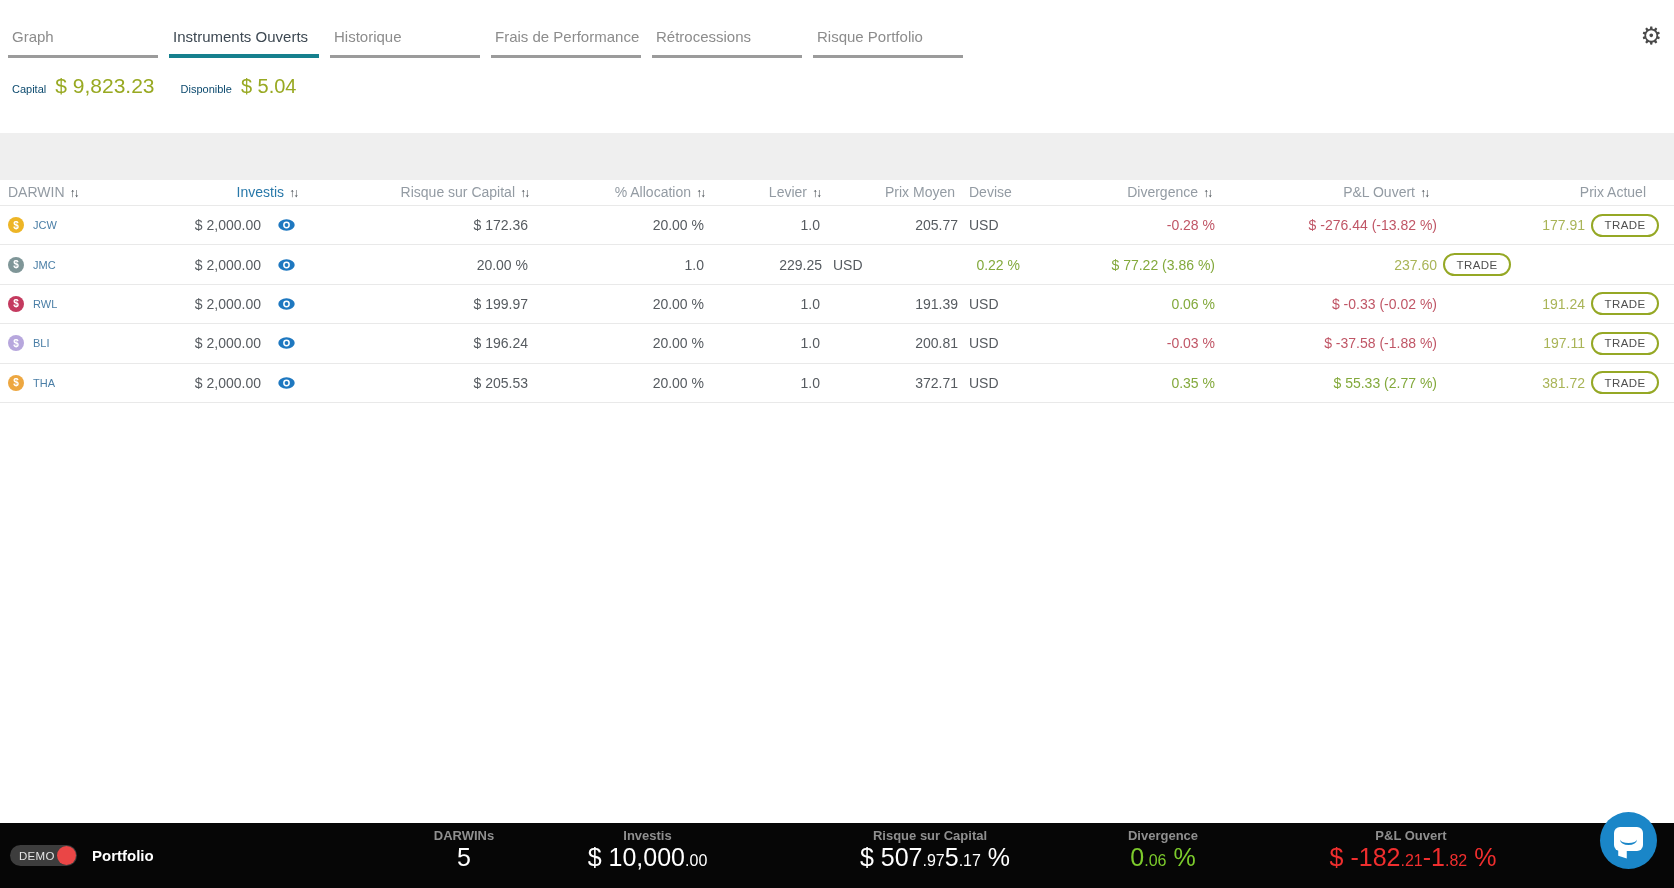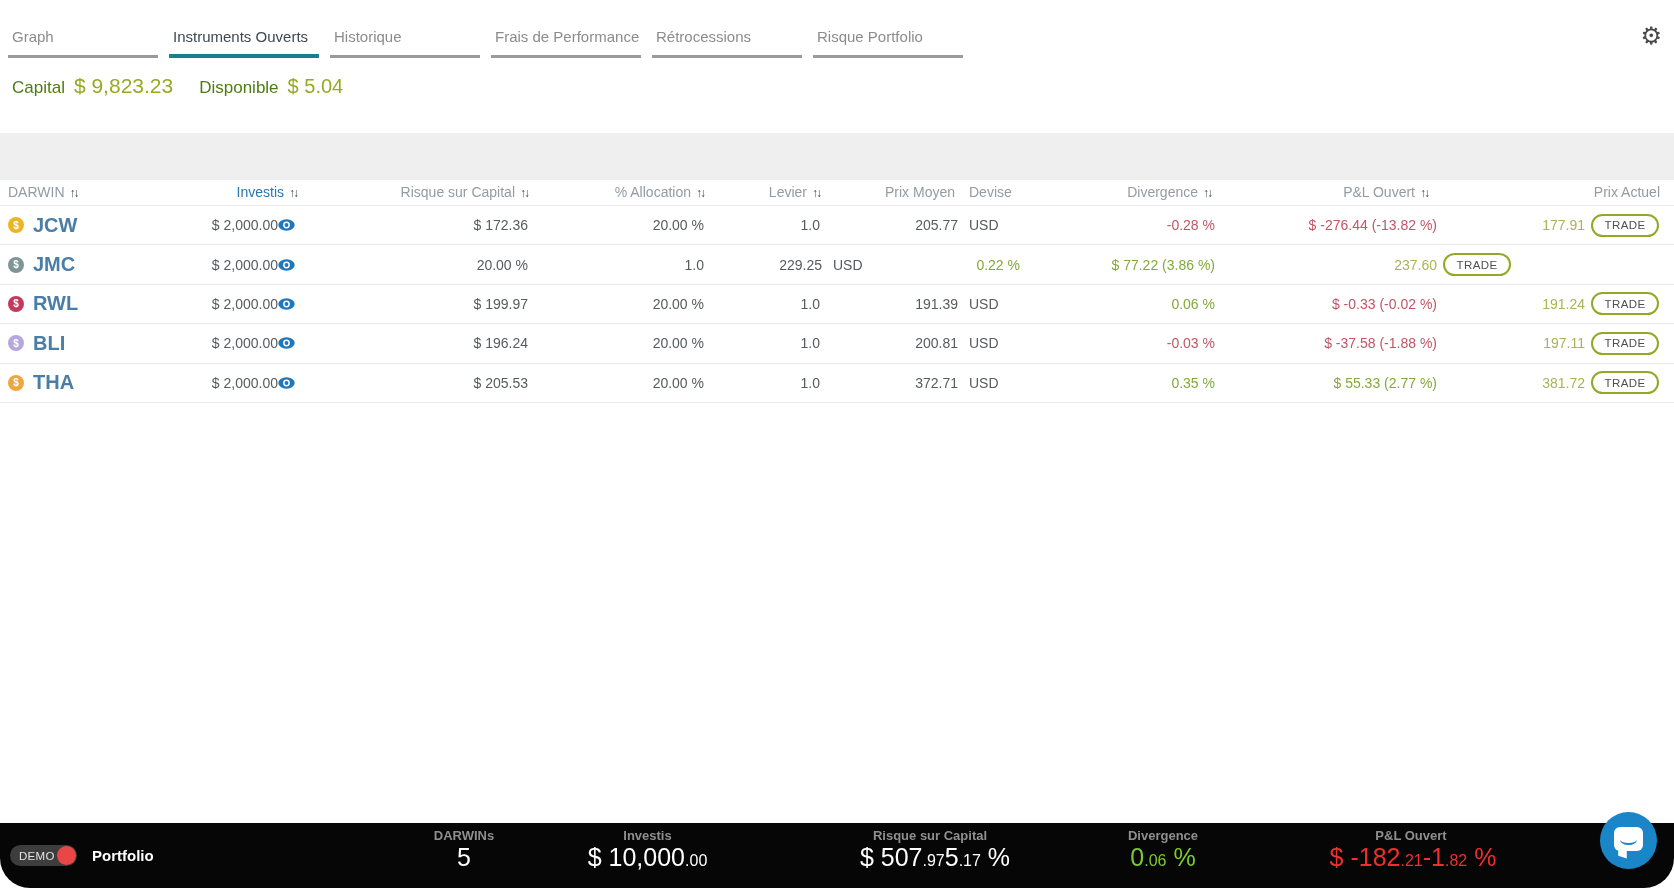--- a/index.html
+++ b/index.html
@@ -1,60 +1,60 @@
 <!DOCTYPE html>
 <html><head>
 <meta charset="utf-8">
 <style>
   html,body{margin:0;padding:0;background:#fff;}
   .page{position:relative;width:1674px;height:888px;background:#fff;overflow:hidden;
-        font-family:"Liberation Sans","DejaVu Sans",sans-serif;border-radius:30px;}
+        font-family:"Liberation Sans","DejaVu Sans",sans-serif;}
 
   
   .tabs{position:absolute;left:8px;top:26px;display:flex;gap:11px;}
   .tab{width:150px;padding:2px 0 9px 4px;font-size:15px;color:#8c8c8c;
        border-bottom:3px solid #9b9b9b;cursor:pointer;box-sizing:border-box;}
   .tab.active{color:#3d4852;border-bottom:4px solid #16808e;}
   .gear{position:absolute;right:12px;top:24px;cursor:pointer;}
   .gear::before{content:"\2699";font-size:24px;color:#4a4a4a;line-height:1;}
 
   
   .summary{position:absolute;left:12px;top:74px;display:flex;align-items:baseline;}
-  .sum-label{font-size:17px;color:#4d7c0f;}
+  .sum-label{font-size:11px;color:#0c4a6e;}
   .sum-value{font-size:21px;color:#98a922;margin-left:9px;}
   .sum-value.small{font-size:20px;}
   .sum-gap{margin-left:26px;}
 
   
   .band{position:absolute;left:0;top:133px;width:100%;height:47px;background:#efefef;}
 
   
   .grid{display:grid;grid-template-columns:160px 140px 230px 176px 116px 136px 62px 195px 222px 148px 89px;}
   .thead{position:absolute;left:0;top:179px;width:1642px;height:26px;}
   .th{display:flex;align-items:center;font-size:14px;color:#939ba3;}
   .th.r{justify-content:flex-end;}
   .th.pl{padding-left:8px;}
   .th.devise{padding-left:11px;}
   .th-investis{color:#2878a9;}
-  .th-span2{grid-column:span 2;padding-right:14px;}
+  .th-span2{grid-column:span 2;padding-right:28px;}
   .sort{margin-left:5px;cursor:pointer;}
   .sort::before{content:"\2191\2193";font-size:12px;font-weight:bold;color:#3f464c;letter-spacing:-2px;}
 
   .tbody{position:absolute;left:0;top:205px;width:1674px;}
   .trow{height:38.4px;border-top:1px solid #e9e9e9;}
   .trow:last-child{border-bottom:1px solid #e9e9e9;}
   .td{display:flex;align-items:center;font-size:14px;color:#565b60;}
   .td.r{justify-content:flex-end;}
   .td.pr2{padding-right:2px;box-sizing:border-box;}
   .td.devise{padding-left:11px;box-sizing:border-box;}
   .cell-darwin{padding-left:8px;gap:9px;box-sizing:border-box;}
   .badge{width:16px;height:16px;border-radius:50%;color:#fff;font-size:10px;font-weight:bold;
          display:flex;align-items:center;justify-content:center;flex:0 0 16px;}
-  .ticker{color:#4a7ea6;font-size:20px;cursor:pointer;font-weight:bold;}
-  .cell-investis{gap:0;padding-right:5px;box-sizing:border-box;}
+  .ticker{color:#4a7ea6;font-size:11px;cursor:pointer;}
+  .cell-investis{gap:17px;padding-right:5px;box-sizing:border-box;}
   .eye{display:flex;cursor:pointer;}
   .prix-actuel{color:#a9b457;}
   .cell-trade{justify-content:flex-start;padding-left:6px;box-sizing:border-box;}
   .trade-btn{width:68px;height:23px;border:2px solid #95a825;border-radius:13px;background:#fff;
              color:#4f4f4f;font-size:11.5px;letter-spacing:.4px;cursor:pointer;
              font-family:"Liberation Sans",sans-serif;display:flex;align-items:center;justify-content:center;}
 
   
   .footer{position:absolute;left:0;bottom:0;width:100%;height:65px;background:#060606;}
   .toggle{position:absolute;left:10px;top:22px;width:67px;height:21px;border-radius:11px;

